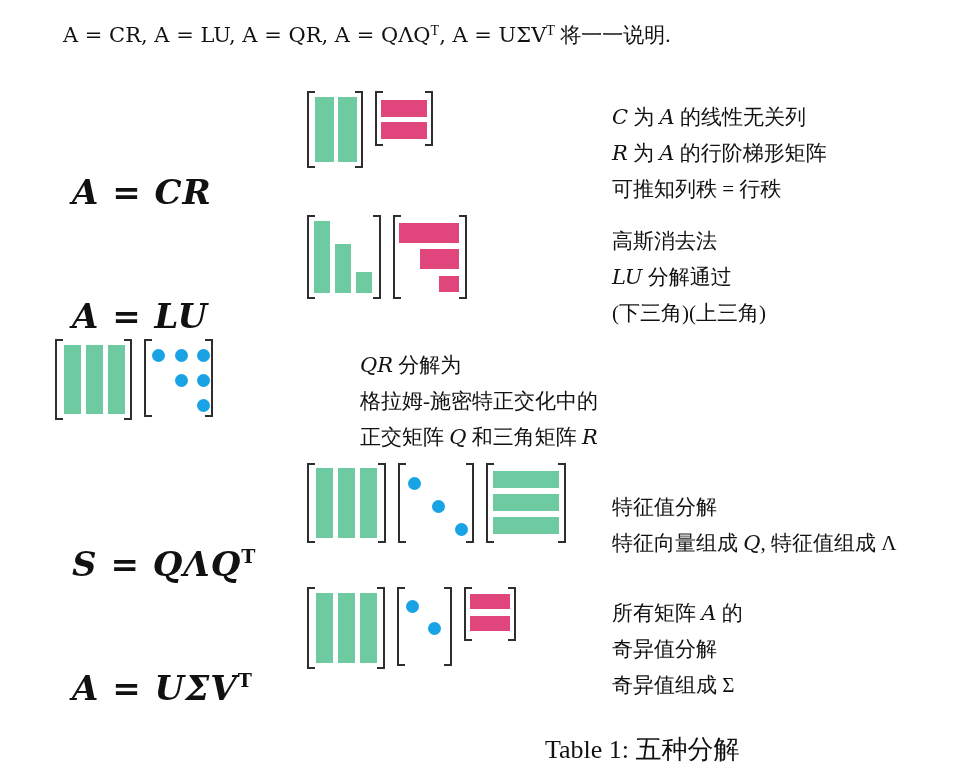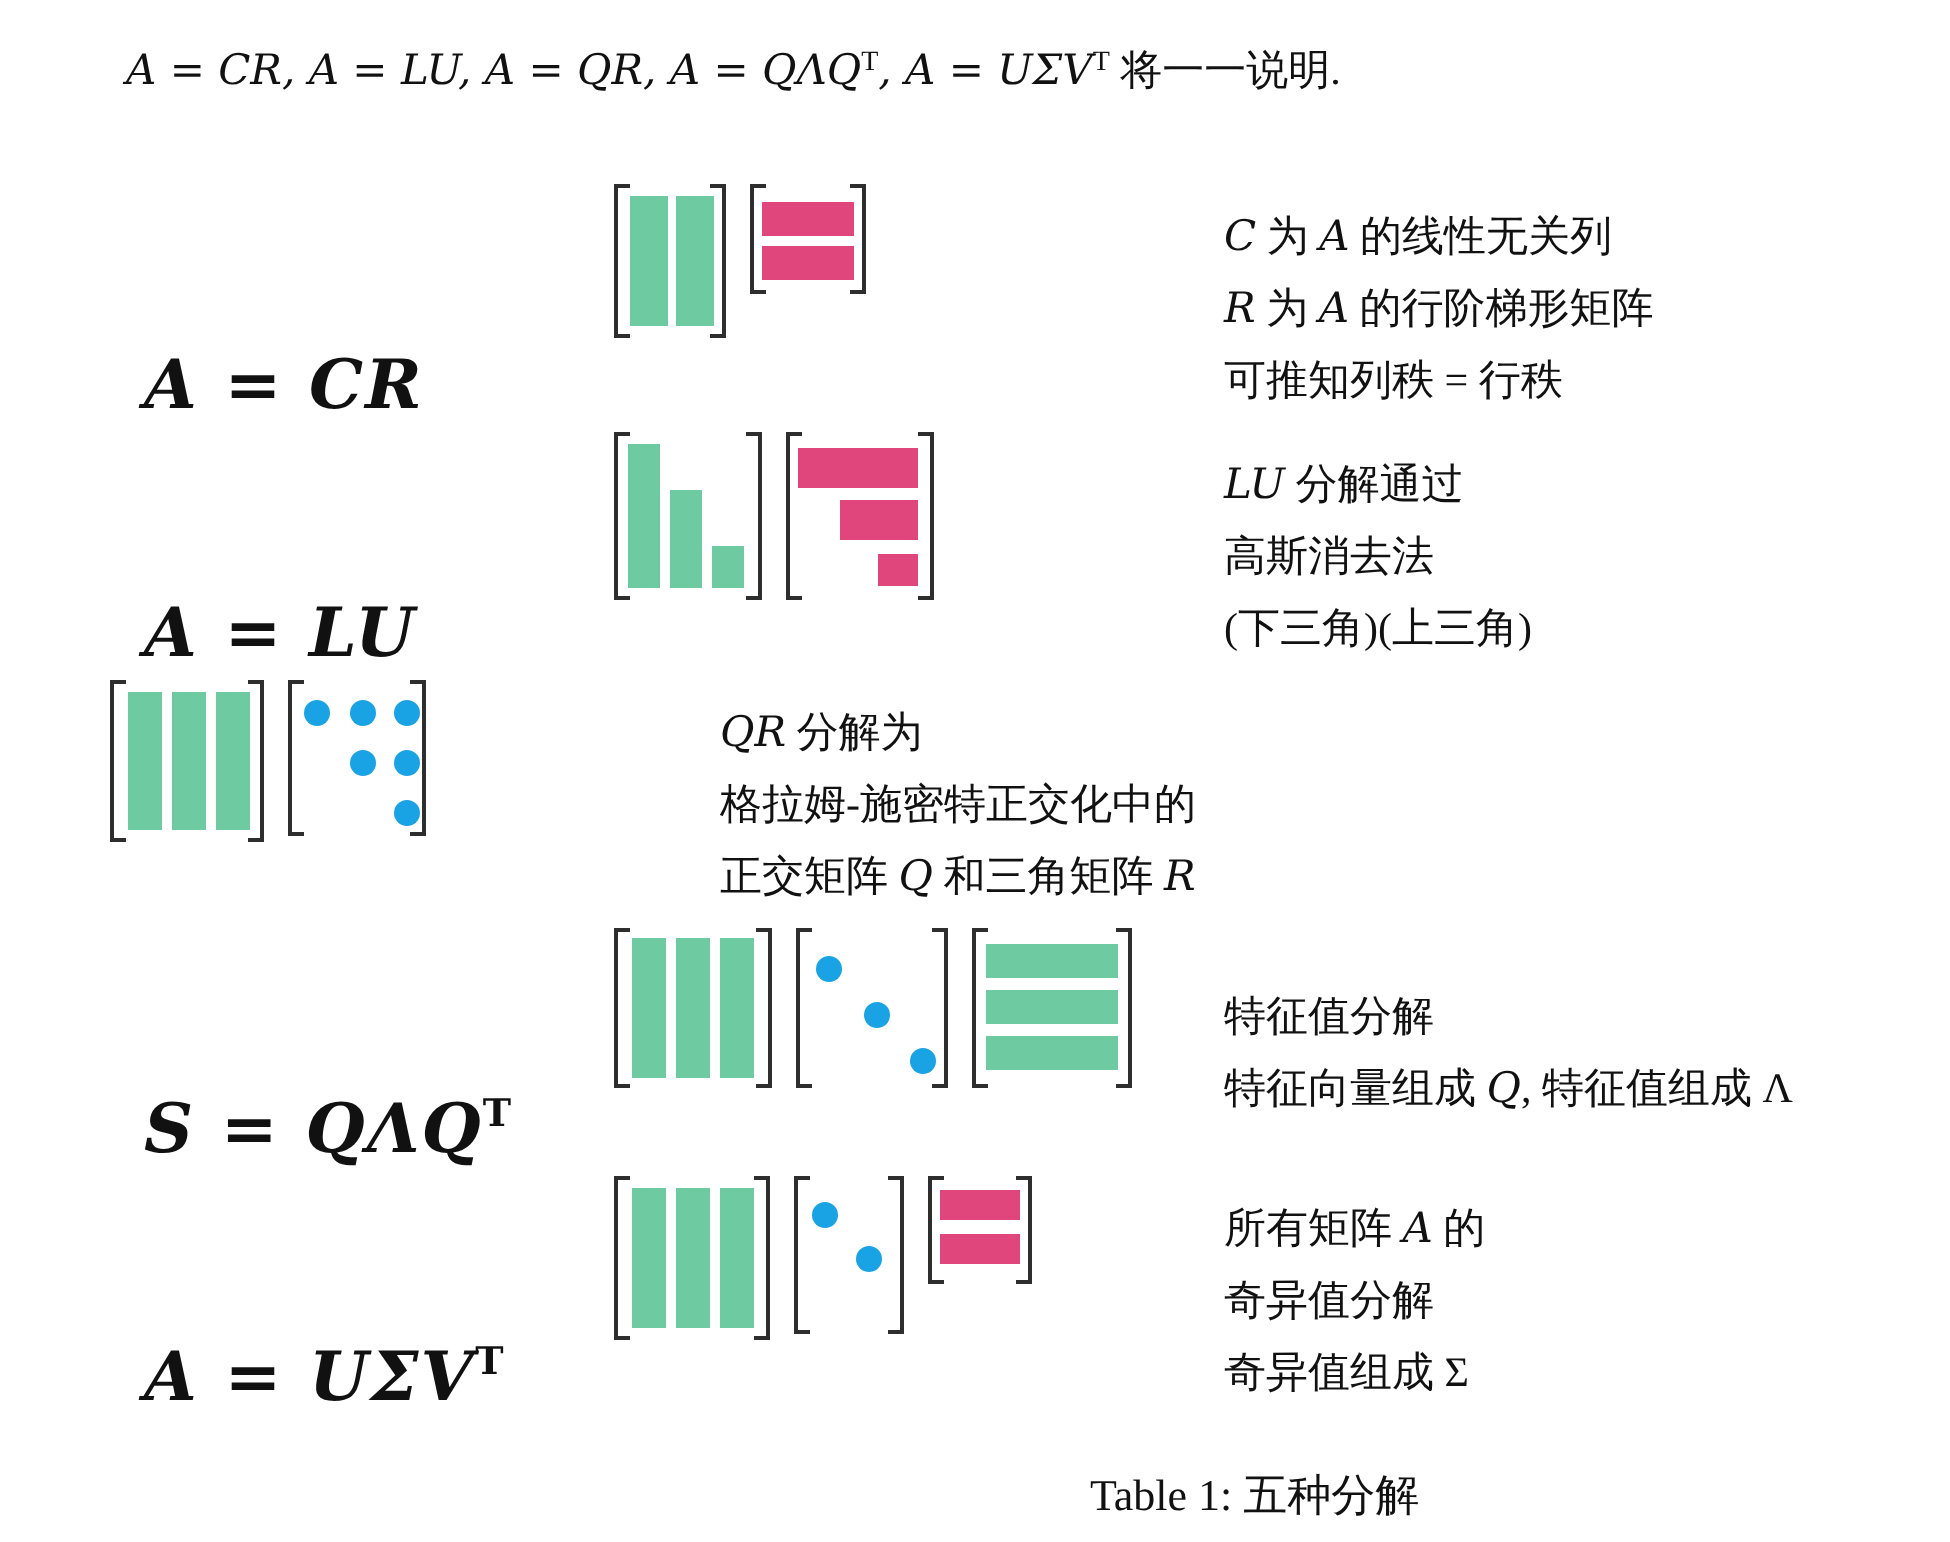--- a/index.html
+++ b/index.html
@@ -4,42 +4,42 @@
 <style>
   html,body{margin:0;padding:0;}
   body{
     width:975px;height:771px;background:#ffffff;color:#111;
     font-family:"Liberation Serif","DejaVu Serif",serif;
     overflow:hidden;position:relative;
   }
   .intro{
     margin:20px 0 0 63px;font-size:21px;line-height:30px;white-space:nowrap;
   }
-  .intro .m{font-style:italic;font-family:"DejaVu Serif","Liberation Serif",serif;}
+  .intro .m{font-family:"DejaVu Serif","Liberation Serif",serif;}
   .intro .sup{font-style:normal;font-size:14px;position:relative;top:-7px;}
   .intro .cjk{font-style:normal;}
   .rows{margin-top:35px;}
   .row{display:flex;height:124px;}
   .eq-col{flex:none;width:252px;box-sizing:border-box;padding-left:72px;display:flex;align-items:flex-end;}
   .equation{
     font-family:"DejaVu Serif","Liberation Serif",serif;
     font-size:34px;font-weight:bold;font-style:italic;white-space:nowrap;letter-spacing:1px;
   }
   .equation .eq-sup{font-style:normal;font-size:19px;position:relative;top:-13px;letter-spacing:0;}
   .diagram-col{flex:none;width:320px;box-sizing:border-box;padding-left:55px;padding-top:3px;display:flex;align-items:flex-start;gap:12px;}
   .desc-col{flex:1;box-sizing:border-box;padding-left:40px;padding-top:6px;display:flex;flex-direction:column;justify-content:center;}
   .desc-line{font-size:21px;line-height:36px;white-space:nowrap;}
   .desc-line i{font-family:"DejaVu Serif","Liberation Serif",serif;}
   .matrix{position:relative;flex:none;}
   .matrix i{position:absolute;top:0;bottom:0;width:8px;box-sizing:border-box;display:block;}
   .matrix i.bl{left:0;border:2px solid var(--bracket,#2e2e2e);border-right:none;}
   .matrix i.br{right:0;border:2px solid var(--bracket,#2e2e2e);border-left:none;}
   .matrix b{position:absolute;display:block;}
   .matrix b.dot{border-radius:50%;}
-  .caption{margin:24px 0 0 545px;font-size:22px;}
+  .caption{margin:24px 0 0 545px;font-size:26px;}
 </style>
 </head>
 <body>
 
 <div class="intro" id="intro"><span class="m">A = CR, A = LU, A = QR, A = QΛQ</span><span class="sup">T</span><span class="m">, A = UΣV</span><span class="sup">T</span><span class="cjk"> 将一一说明.</span></div>
 
 <div class="rows" id="rows">
   <div class="row">
     <div class="eq-col">
       <span class="equation"><span class="eq-main">A = CR</span><span class="eq-sup"></span></span>
@@ -79,22 +79,22 @@
         </div>
         <div class="matrix" style="width: 74px; height: 84px;">
           <i class="bl"></i>
           <i class="br"></i>
           <b class="bar" style="background: rgb(224, 70, 124); left: 6px; top: 8px; width: 60px; height: 20px;"></b>
           <b class="bar" style="background: rgb(224, 70, 124); left: 27px; top: 34px; width: 39px; height: 20px;"></b>
           <b class="bar" style="background: rgb(224, 70, 124); left: 46px; top: 61px; width: 20px; height: 16px;"></b>
         </div>
       </div>
     <div class="desc-col">
+        <div class="desc-line"><span>高斯消去法</span></div>
         <div class="desc-line"><i>LU</i><span> 分解通过</span></div>
-        <div class="desc-line"><span>高斯消去法</span></div>
         <div class="desc-line"><span>(下三角)(上三角)</span></div>
       </div>
   </div>
 
   <div class="row">
     <div class="diagram-col">
         <div class="matrix" style="width: 77px; height: 81px;">
           <i class="bl"></i>
           <i class="br"></i>
           <b class="bar" style="background: rgb(110, 202, 160); left: 9px; top: 6px; width: 17px; height: 69px;"></b>

